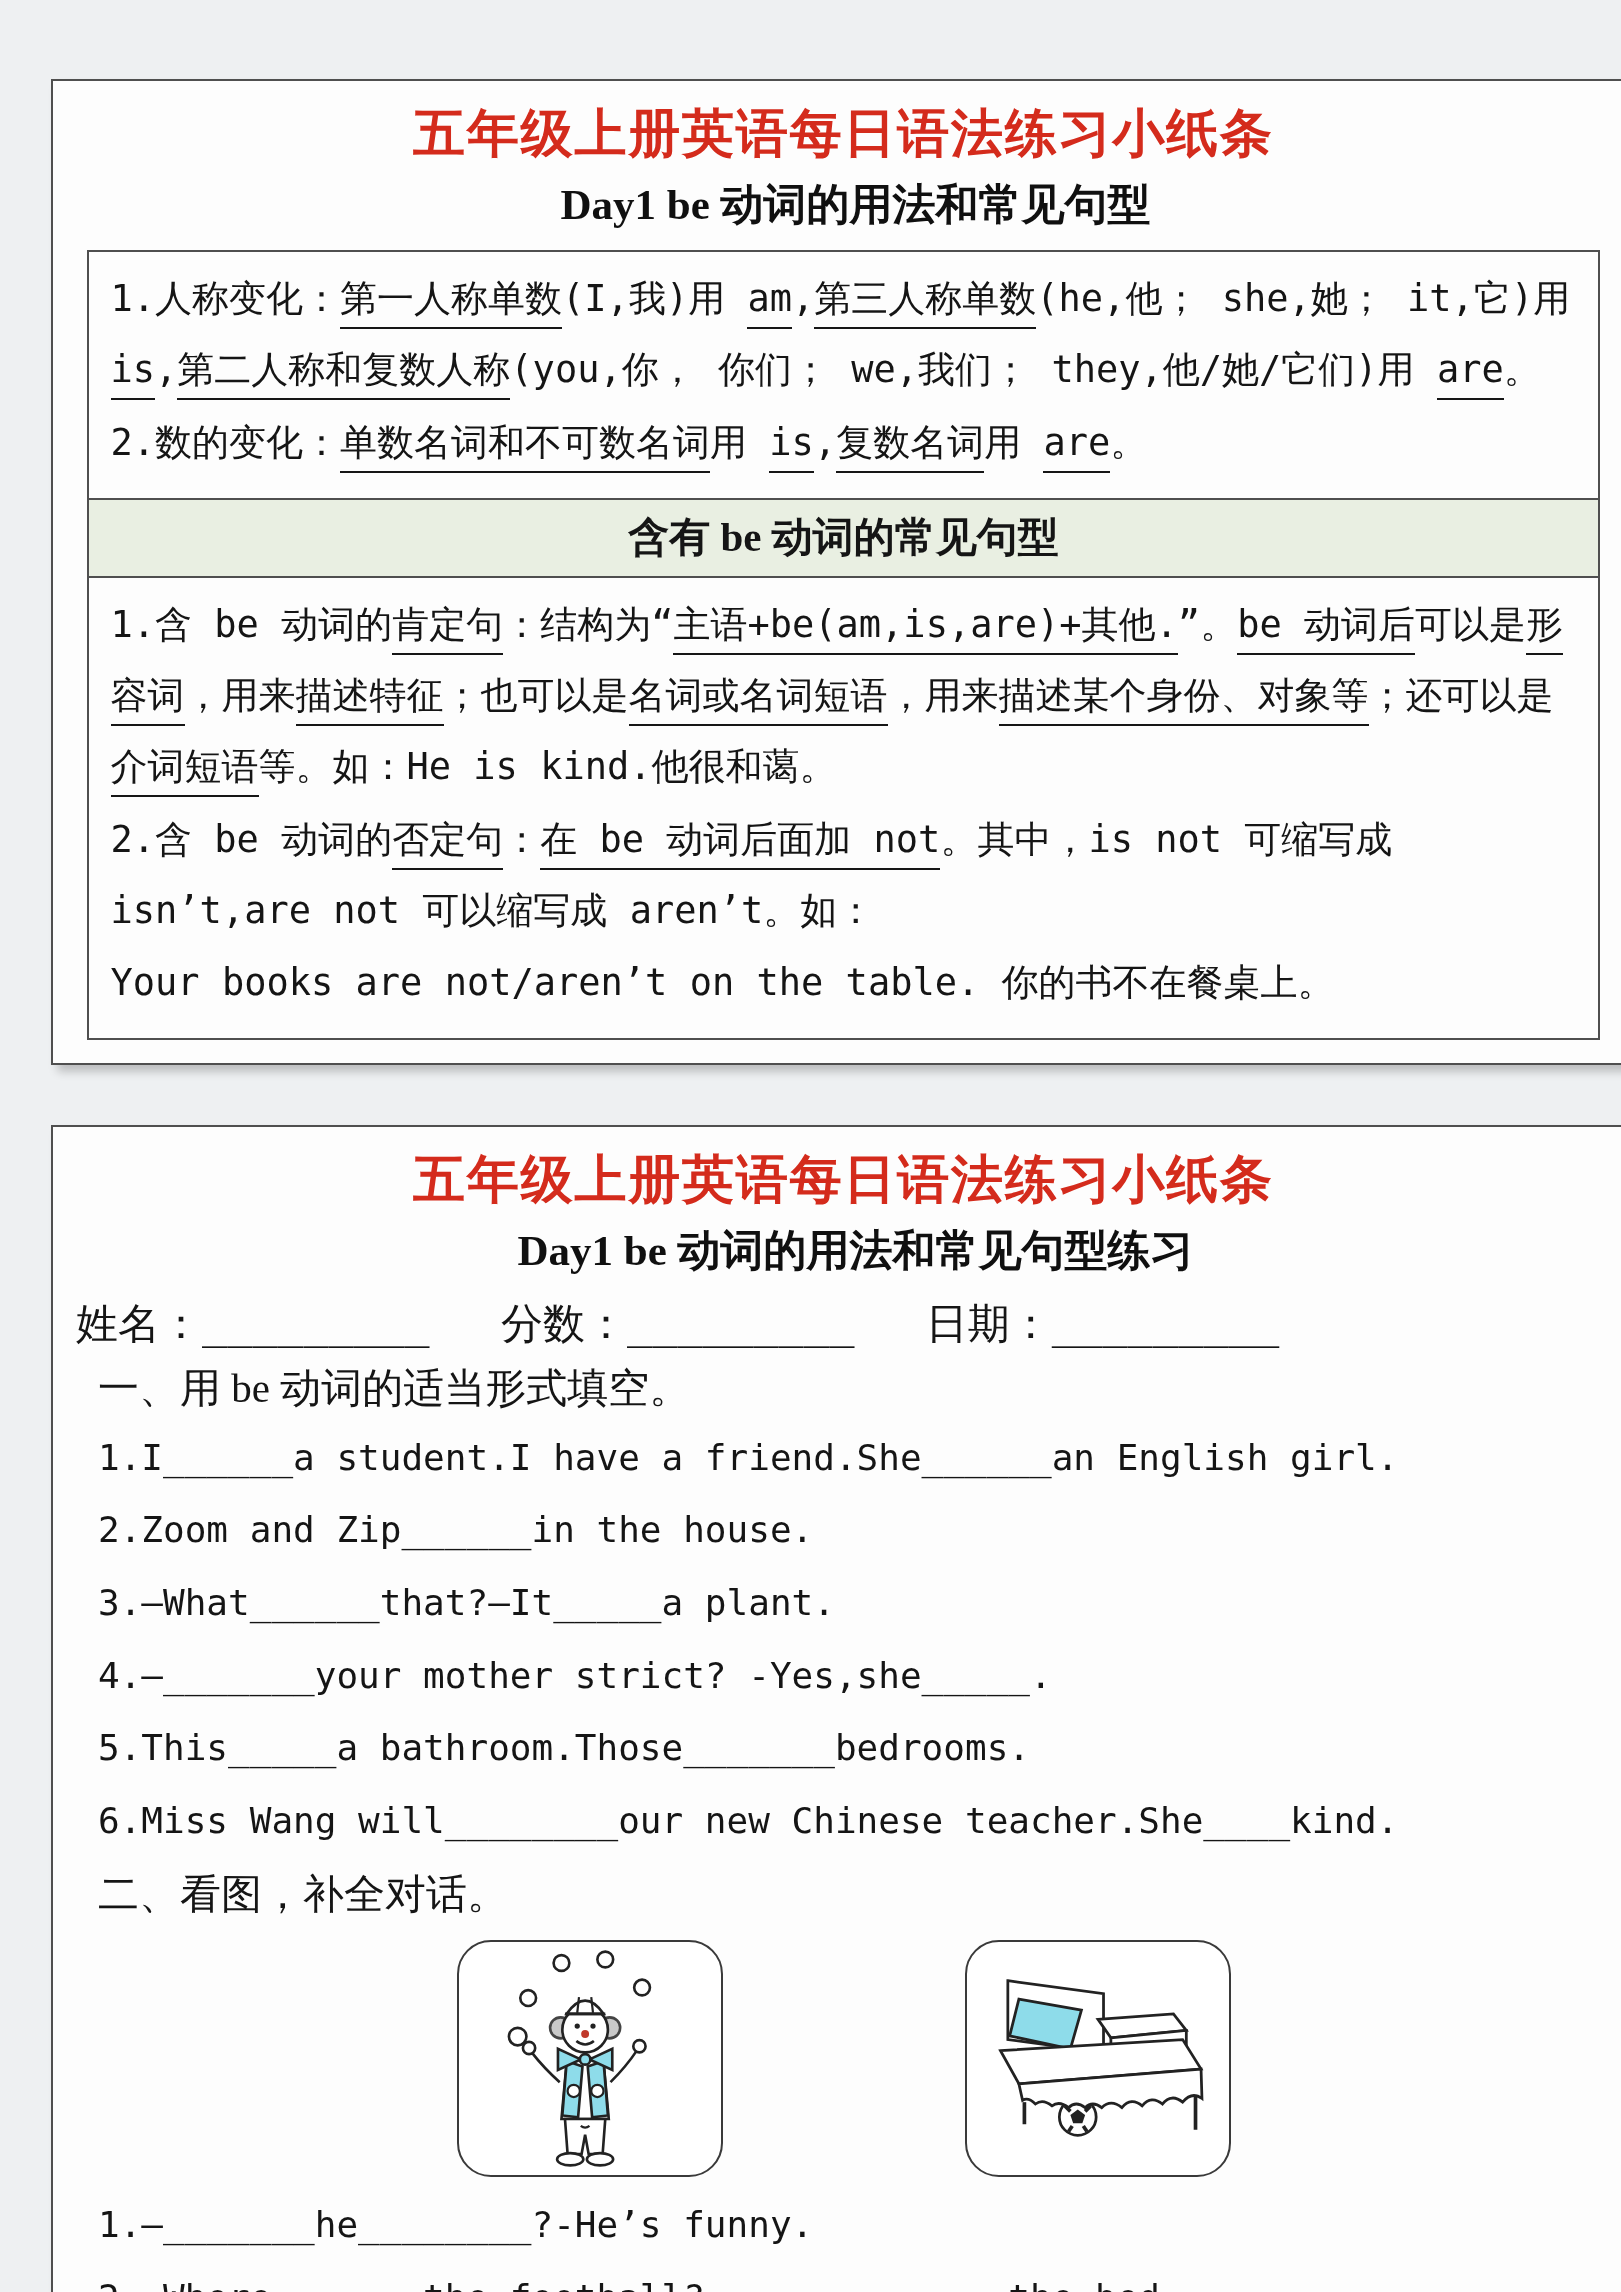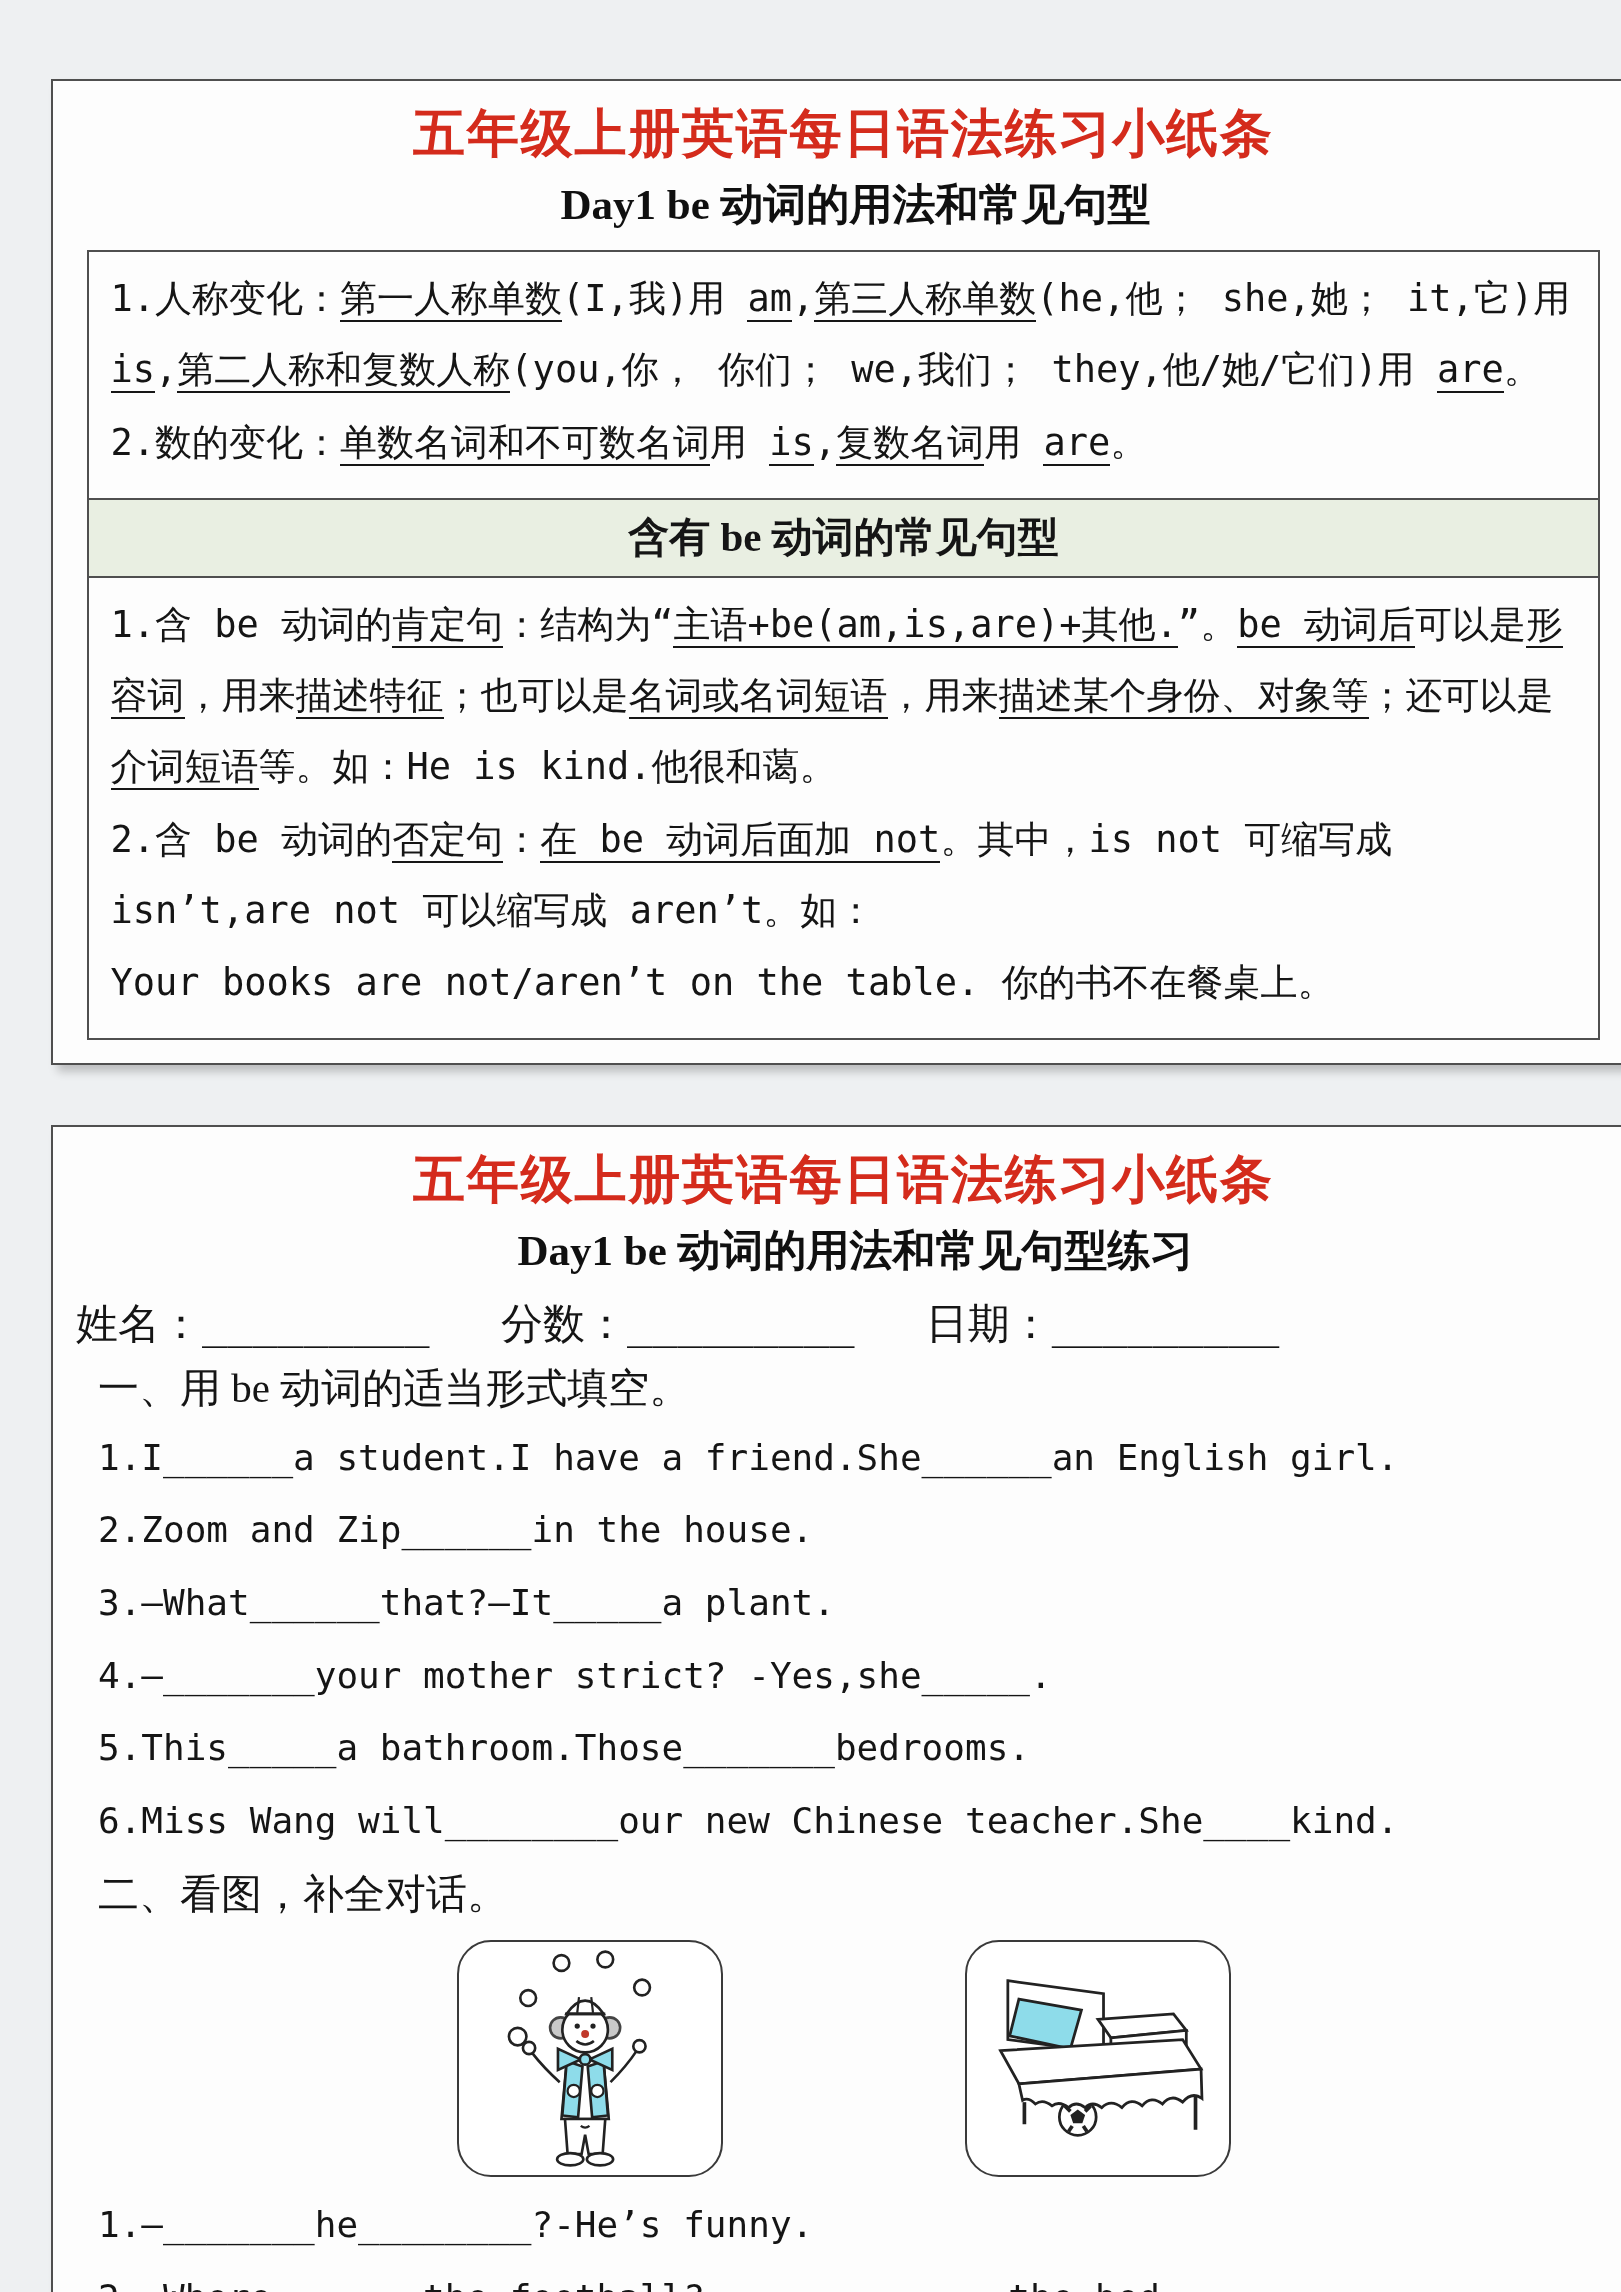--- a/index.html
+++ b/index.html
@@ -35,21 +35,21 @@
     text-align:center;font-size:41px;font-weight:bold;
     padding:10.7px 5.4px;border-bottom:2.7px solid #4f4f4f;
   }
   .g-header.blue{background:#d9e2f4;}
   .g-header.green{background:#e9efe2;border-top:2.7px solid #4f4f4f;}
   .g-body{
     padding:10.7px 21.5px 18px;font-size:37px;line-height:1.92;
     font-family:"DejaVu Sans Mono","Liberation Mono",monospace;
   }
   .g-par{margin:0 0 1.8px 0;}
-  .u{border-bottom:2.7px solid #161616;padding-bottom:0;}
+  .u{border-bottom:2.7px solid #161616;padding-bottom:7px;}
   .info-line{
     text-align:left;font-size:42px;margin:12.5px 0 9px;
     font-family:"DejaVu Sans Mono","Liberation Mono",monospace;
   }
   .info-group{margin:0 23px;white-space:nowrap;}
   .sec-title{
     font-size:41px;font-weight:normal;margin:9px 0 5.4px 45px;
   }
   .ex-item{
     font-size:36px;line-height:2.02;margin-left:45px;margin-right:27px;

